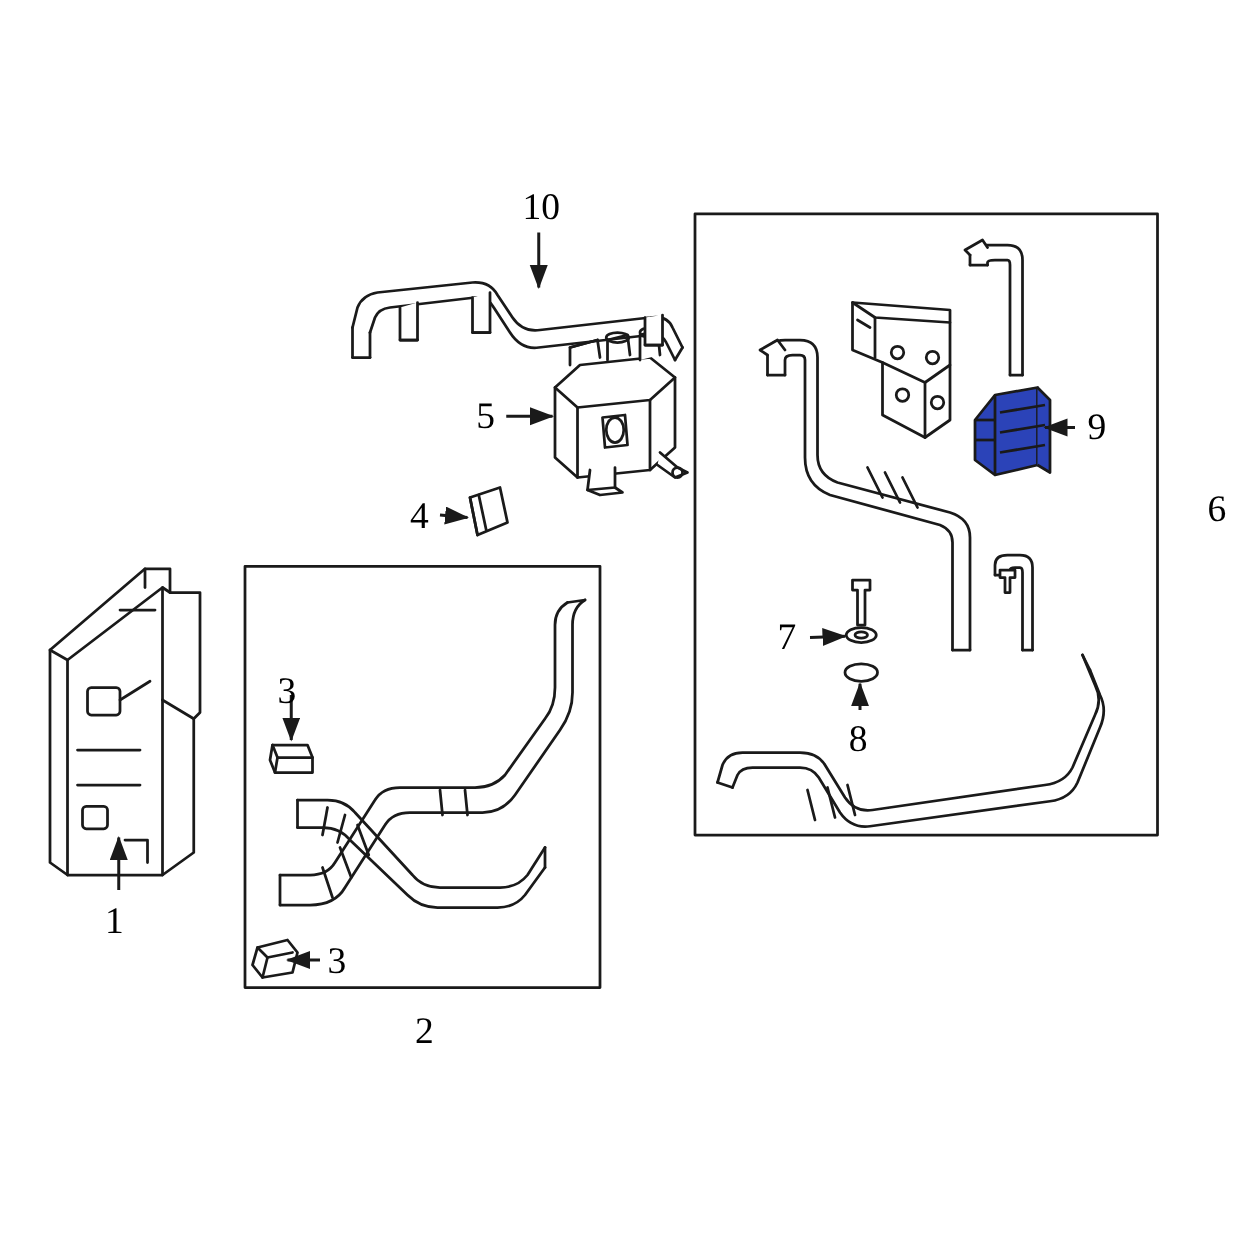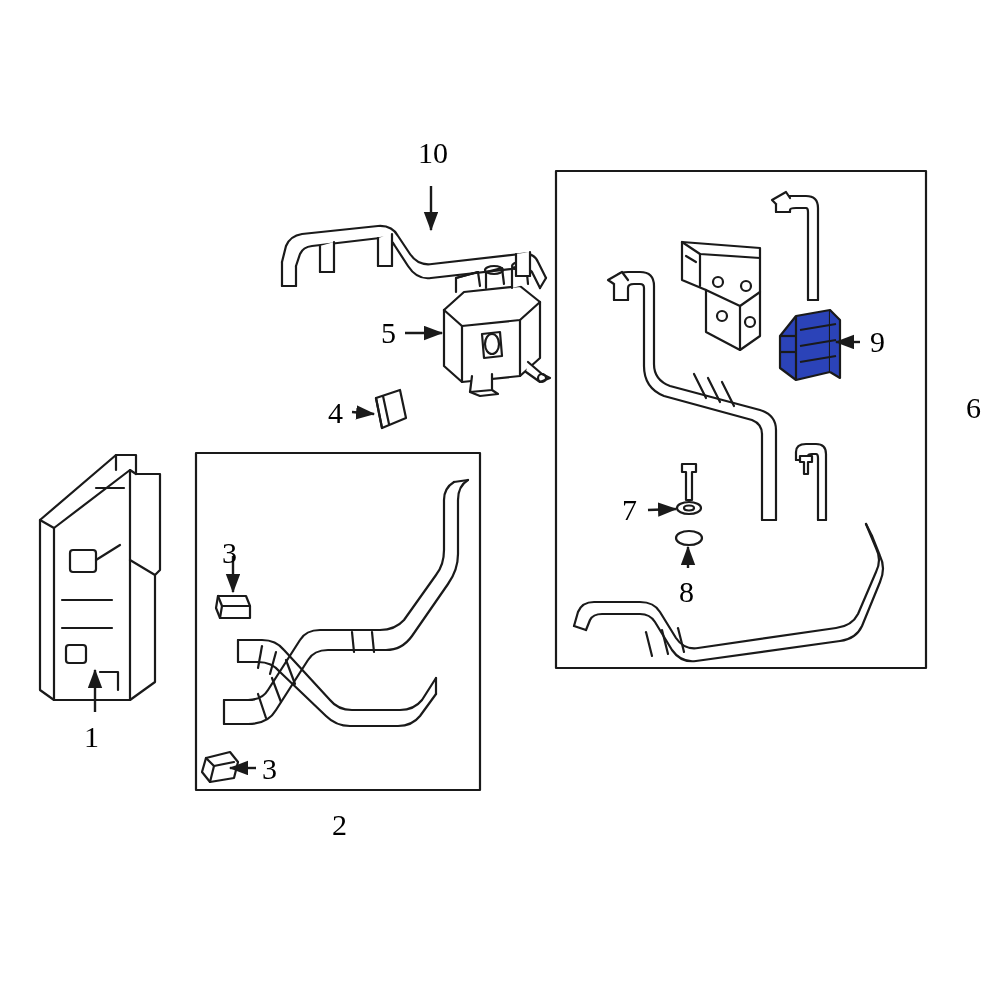--- a/index.html
+++ b/index.html
@@ -246,15 +246,15 @@
   <div class="callout" style="left:84px;  top:722px;">1</div>
   <div class="callout" style="left:332px; top:810px;">2</div>
   <div class="callout" style="left:222px; top:538px;">3</div>
   <div class="callout" style="left:262px; top:754px;">3</div>
   <div class="callout" style="left:328px; top:398px;">4</div>
   <div class="callout" style="left:381px; top:318px;">5</div>
   <div class="callout" style="left:966px; top:393px;">6</div>
   <div class="callout" style="left:622px; top:495px;">7</div>
   <div class="callout" style="left:679px; top:577px;">8</div>
   <div class="callout" style="left:870px; top:327px;">9</div>
-  <div class="callout" style="left:418px; top:138px;">10</div>
+  <div class="callout" style="left:418px; top:151px;">10</div>
 
 </div>
 
 </body></html>

